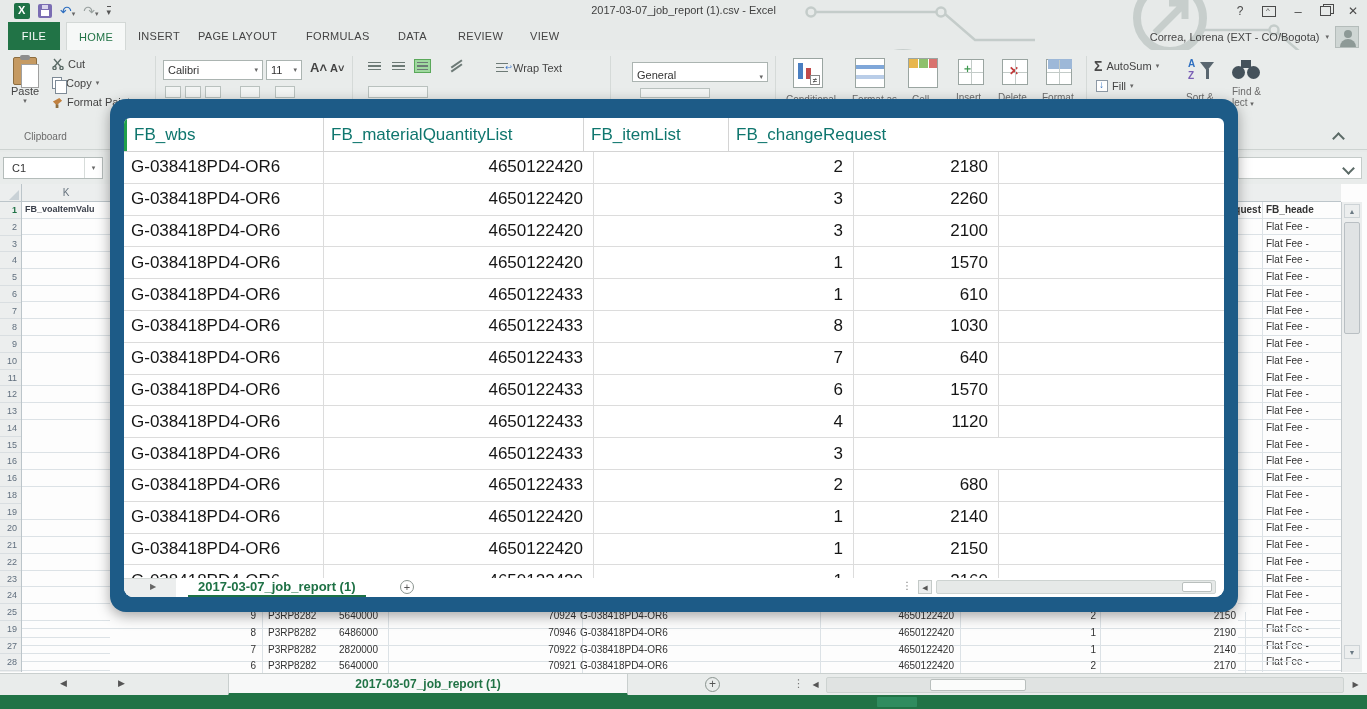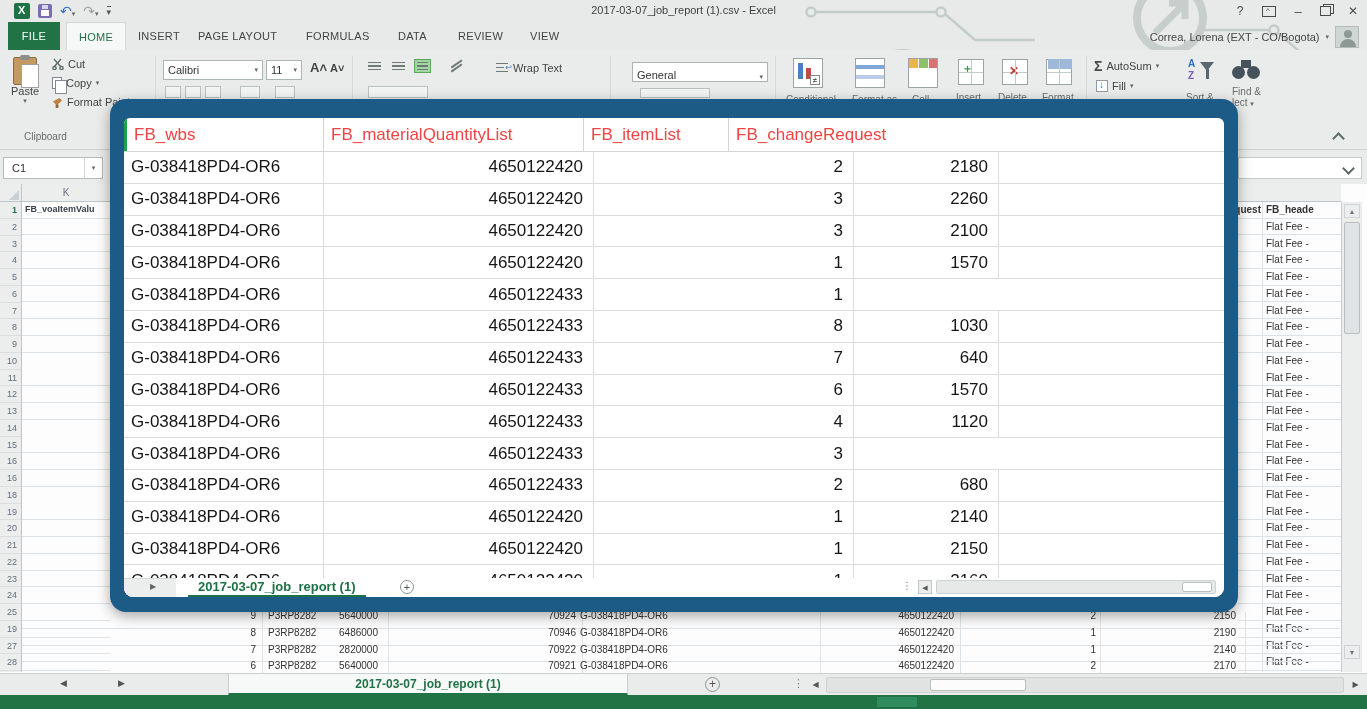--- a/index.html
+++ b/index.html
@@ -152,21 +152,21 @@
   .hs-right { position:absolute; left:1348px; top:3px; width:15px; height:15px; font-size:8px; color:#555; text-align:center; line-height:15px; }
 
   
   .statusbar { left:0; top:695px; width:1367px; height:14px; background:#217346; z-index:3; }
   .status-seg { position:absolute; left:877px; top:2px; width:40px; height:10px; background:#2f8c5f; border-radius:1px; }
 
   
   .overlay { left:110px; top:99px; width:1128px; height:513px; background:#1d5b87; border-radius:16px; z-index:10; box-shadow:0 4px 14px rgba(0,0,0,.35); }
   .ov-inner { position:absolute; left:14px; top:19px; width:1100px; height:479px; background:#fff; border-radius:6px 6px 9px 9px; overflow:hidden; }
   .ov-head { display:flex; height:34px; border-bottom:1px solid #d4d4d4; }
-  .ov-hc { font-size:17px; color:#ef4444; display:flex; align-items:center; padding-left:7px; border-right:1px solid #d4d4d4; white-space:nowrap; overflow:hidden; }
+  .ov-hc { font-size:17px; color:#0f766e; display:flex; align-items:center; padding-left:7px; border-right:1px solid #d4d4d4; white-space:nowrap; overflow:hidden; }
   .ov-hc.first { border-left:3px solid #21a04a; }
   .oc0 { width:200px; } .oc1 { width:270px; } .oc2 { width:260px; } .oc3 { width:145px; } .oc4 { width:225px; border-right:none; }
   .ov-row { display:flex; height:31.8px; border-bottom:1px solid #dcdcdc; }
   .ov-cell { font-size:17px; color:#161616; display:flex; align-items:center; border-right:1px solid #dcdcdc; white-space:nowrap; overflow:hidden; }
   .ov-cell.oc0 { padding-left:7px; }
   .ov-cell.oc1, .ov-cell.oc2, .ov-cell.oc3 { justify-content:flex-end; padding-right:10px; }
   .ov-cell.oc4 { border-right:none; }
   .ov-strip { position:absolute; left:0; bottom:0; width:100%; height:19px; background:#fff; border-radius:0 0 9px 9px; }
   .ov-strip .corner-gray { position:absolute; left:0; top:0; width:52px; height:19px; background:#eceeee; border-top:1px solid #d5dad8; }
   .ov-nav { position:absolute; left:26px; top:4px; font-size:8px; color:#666; }
@@ -571,20 +571,21 @@
           <div class="ov-cell oc0">G-038418PD4-OR6</div>
           <div class="ov-cell oc1">4650122420</div>
           <div class="ov-cell oc2">1</div>
           <div class="ov-cell oc3">1570</div>
           <div class="ov-cell oc4"></div>
         </div>
         <div class="ov-row">
           <div class="ov-cell oc0">G-038418PD4-OR6</div>
           <div class="ov-cell oc1">4650122433</div>
           <div class="ov-cell oc2">1</div>
+          <div class="ov-cell oc3">610</div>
           <div class="ov-cell oc4"></div>
         </div>
         <div class="ov-row">
           <div class="ov-cell oc0">G-038418PD4-OR6</div>
           <div class="ov-cell oc1">4650122433</div>
           <div class="ov-cell oc2">8</div>
           <div class="ov-cell oc3">1030</div>
           <div class="ov-cell oc4"></div>
         </div>
         <div class="ov-row">

